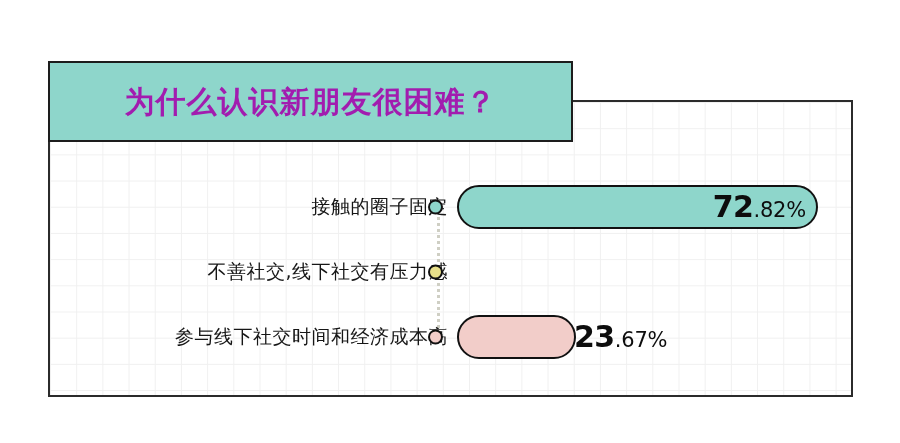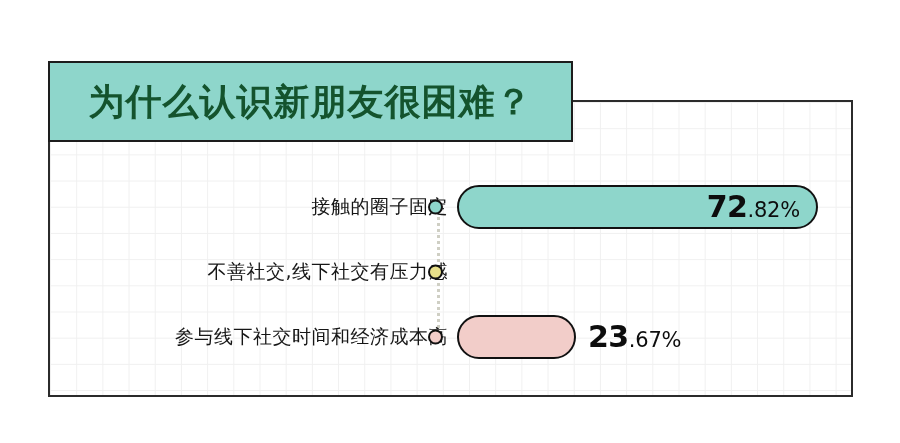--- a/index.html
+++ b/index.html
@@ -46,23 +46,23 @@
     box-sizing: border-box;
     border: 2px solid #1d1d1d;
     display: flex;
     align-items: center;
     justify-content: center;
     z-index: 20;
   }
   .title-text {
     font-family: "DejaVu Sans", "Liberation Sans", sans-serif;
     font-weight: 700;
-    font-size: 36px;
+    font-size: 30px;
     letter-spacing: 1px;
-    color: #14532d;
+    color: #a21caf;
     white-space: nowrap;
     line-height: 1;
   }
 
   
   .chart-area {
     position: absolute;
     left: 0; top: 0;
     width: 900px; height: 443px;
     z-index: 10;
@@ -127,42 +127,41 @@
     border-radius: 24px;
     display: flex;
     align-items: center;
     justify-content: flex-end;
     z-index: 12;
   }
 
   .bar-value {
     white-space: nowrap;
     color: #0d0d0d;
-    padding-right: 16px;
+    padding-right: 10px;
     line-height: 1;
   }
   .bar-value .int {
     font-family: "DejaVu Sans", "Liberation Sans", sans-serif;
     font-weight: 700;
     font-size: 30px;
     letter-spacing: -0.5px;
   }
   .bar-value .dec {
     font-family: "DejaVu Sans", "Liberation Sans", sans-serif;
     font-weight: 400;
     font-size: 21px;
     letter-spacing: -0.2px;
   }
 
   
   .bar-value.outside {
     position: absolute;
     left: 100%;
     padding-right: 0;
-    padding-left: 14px;
     text-align: center;
   }
 </style>
 </head>
 <body>
 
 <div id="stage">
 
   <div class="panel"></div>
 

